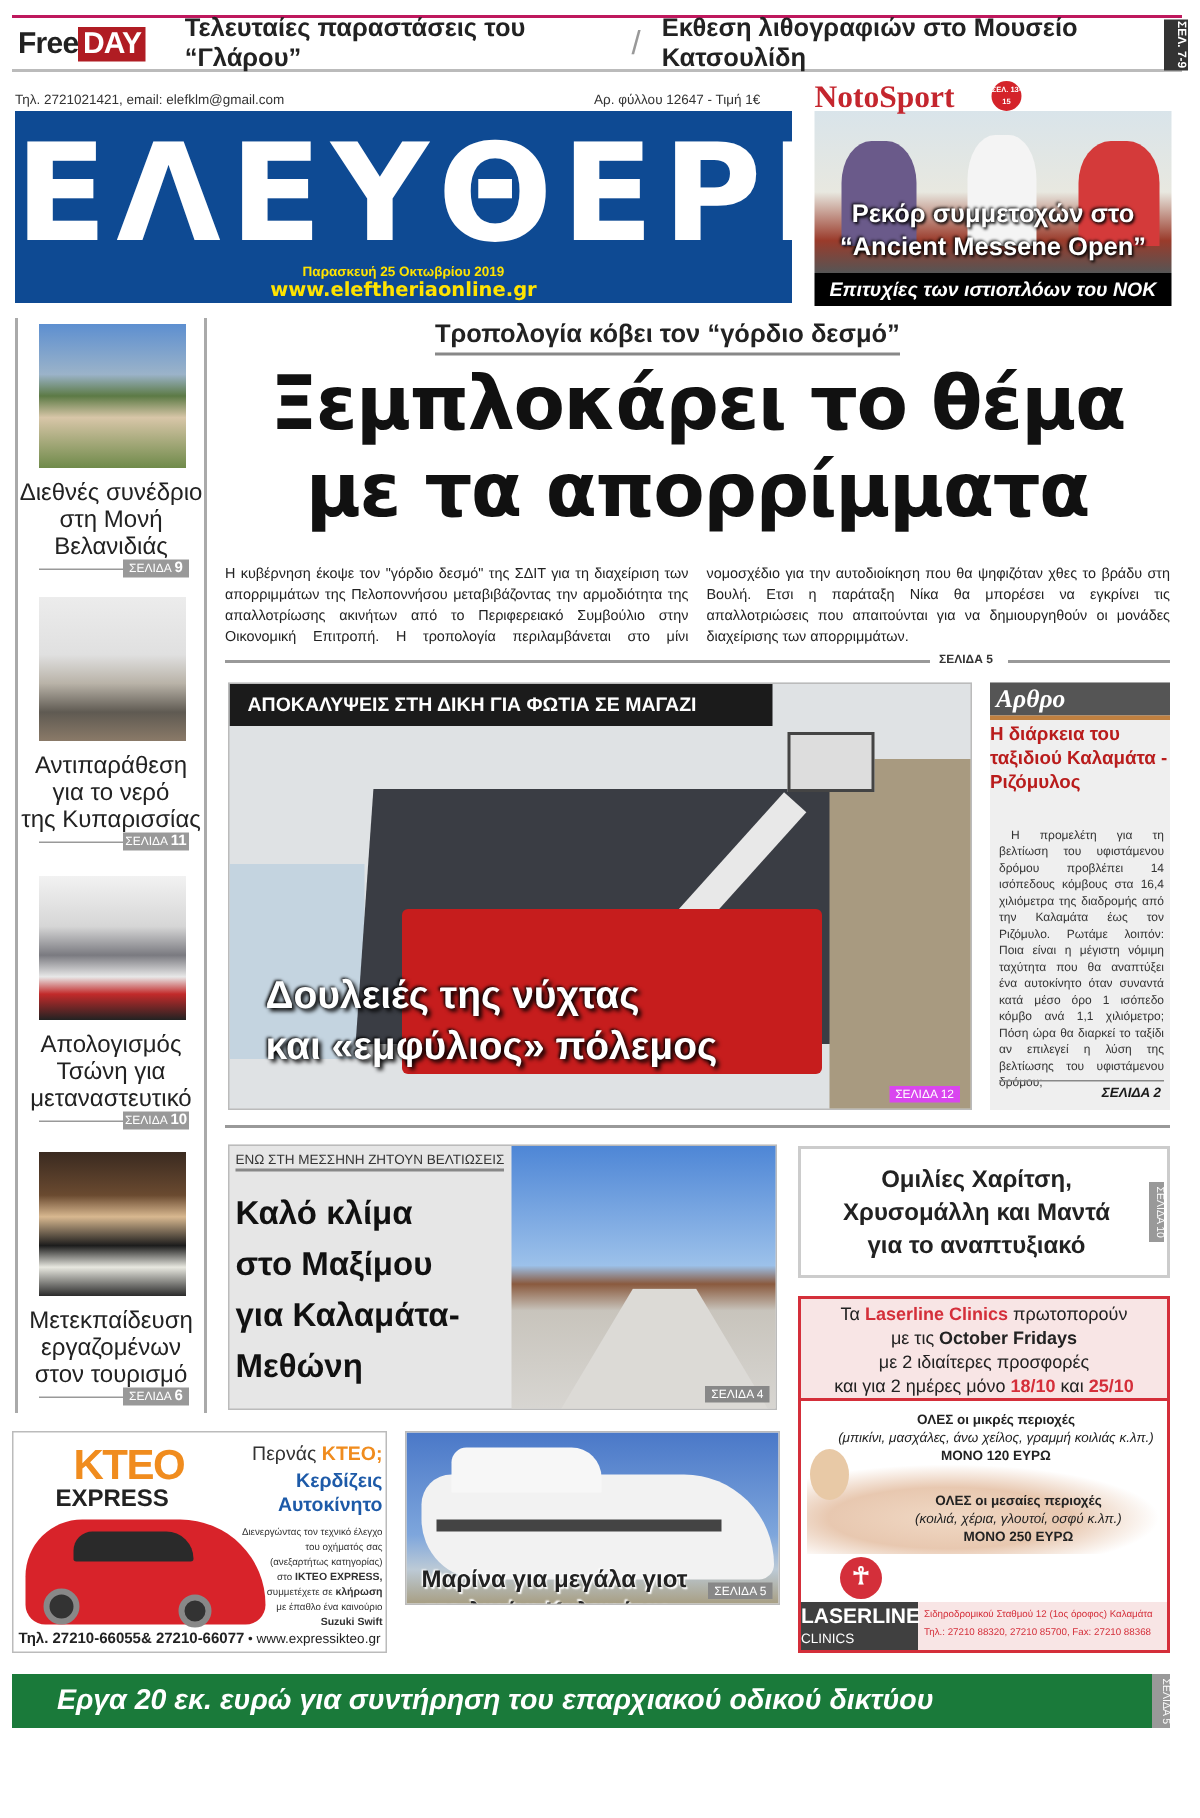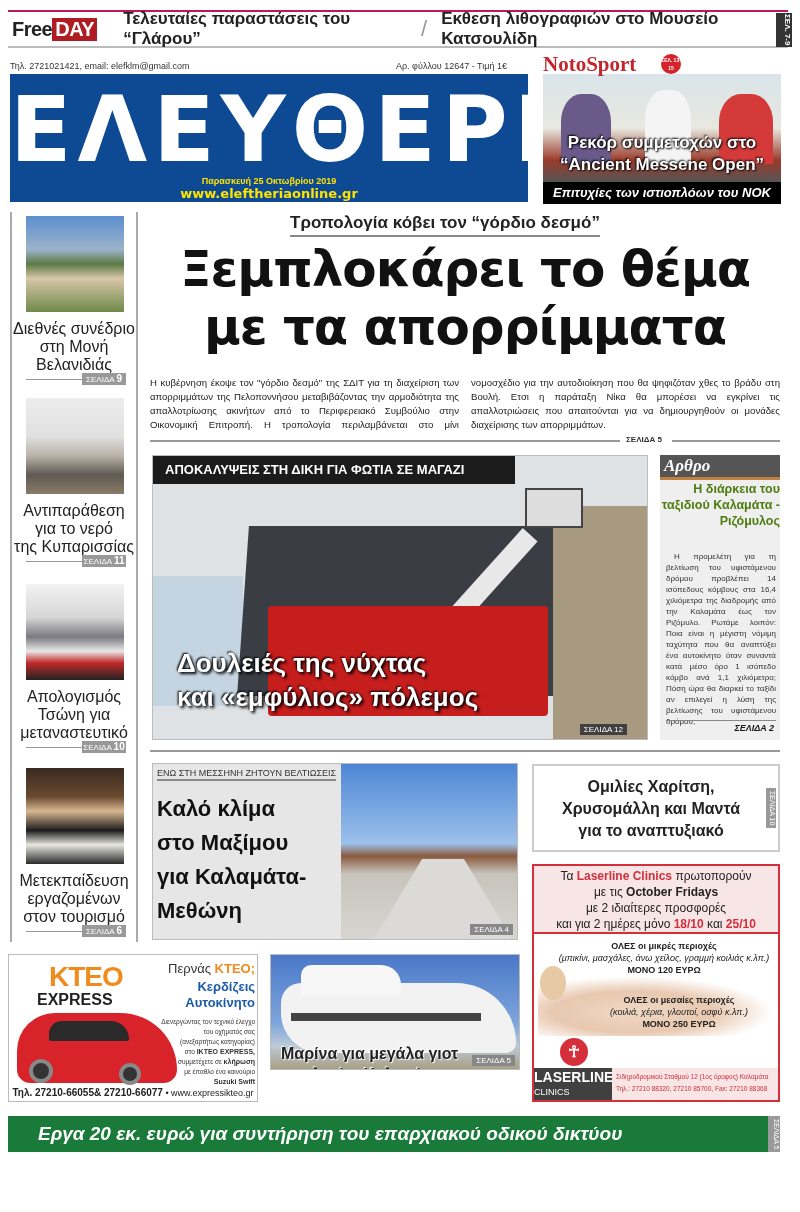--- a/index.html
+++ b/index.html
@@ -55,27 +55,27 @@
   
   #fire-story { left: 152px; top: 455px; width: 496px; height: 285px; overflow: hidden; border: 1px solid #bbb; background: #dfe2e4; }
   #fire-label { position: absolute; left: 0; top: 0; width: 362px; height: 28px; background: #1b1b1b; color: #fff; font-weight: bold; font-size: 13px; line-height: 28px; padding-left: 12px; }
   #fire-building { position: absolute; left: 90px; top: 70px; width: 320px; height: 170px; background: #3a3d44; transform: skewX(-4deg); }
   #fire-wall-right { position: absolute; left: 400px; top: 50px; width: 100px; height: 240px; background: #a89a80; }
   #fire-house-left { position: absolute; left: 0; top: 120px; width: 90px; height: 130px; background: #c4d4e0; }
   #fire-truck { position: absolute; left: 115px; top: 150px; width: 280px; height: 110px; background: #c61d1d; border-radius: 4px; }
   #fire-crane { position: absolute; left: 240px; top: 30px; width: 20px; height: 190px; background: #e8e8e8; transform: rotate(42deg); transform-origin: bottom center; }
   #fire-basket { position: absolute; left: 372px; top: 32px; width: 58px; height: 40px; border: 2px solid #444; background: #ddd; }
   #fire-headline { position: absolute; left: 24px; top: 190px; color: #fff; font-weight: bold; font-size: 26px; line-height: 34px; text-shadow: 2px 2px 3px #000, -1px -1px 2px #000; }
-  #fire-page { position: absolute; right: 20px; bottom: 4px; background: #404040; color: #fff; font-size: 8px; padding: 1px 4px; }
+  #fire-page { position: absolute; right: 7px; bottom: 4px; background: #d946ef; color: #fff; font-size: 8px; padding: 1px 4px; }
 
   
   #arthro { left: 660px; top: 455px; width: 120px; height: 285px; background: #efefef; }
   #arthro-label { position: absolute; left: 0; top: 0; width: 120px; height: 22px; background: #555; color: #fff; font-family: "Liberation Serif", serif; font-style: italic; font-weight: bold; font-size: 17px; padding-left: 4px; line-height: 22px; }
   #arthro-label-line { position: absolute; left: 0; top: 22px; width: 120px; height: 3px; background: #c08040; }
-  #arthro-title { position: absolute; left: 0; top: 26px; width: 120px; text-align: right; font-weight: bold; font-size: 12.5px; line-height: 16px; color: #4d7c0f; }
+  #arthro-title { position: absolute; left: 0; top: 26px; width: 120px; text-align: left; font-weight: bold; font-size: 12.5px; line-height: 16px; color: #b91c1c; }
   #arthro-body { position: absolute; left: 6px; top: 96px; width: 110px; font-size: 8px; line-height: 11px; color: #333; text-align: justify; text-indent: 8px; }
   #arthro-rule { position: absolute; left: 6px; top: 265px; width: 110px; height: 1px; background: #888; }
   #arthro-page { position: absolute; right: 6px; top: 268px; font-size: 9px; font-weight: bold; font-style: italic; }
 
   
   #mid-rule { left: 150px; top: 750px; width: 630px; height: 2px; background: #999; }
 
   
   #maximou { left: 152px; top: 763px; width: 366px; height: 177px; border: 1px solid #bbb; background: #e6e6e6; overflow: hidden; }
   #maximou-kicker { position: absolute; left: 4px; top: 4px; font-size: 9px; color: #333; border-bottom: 2px solid #888; padding-bottom: 1px; }

